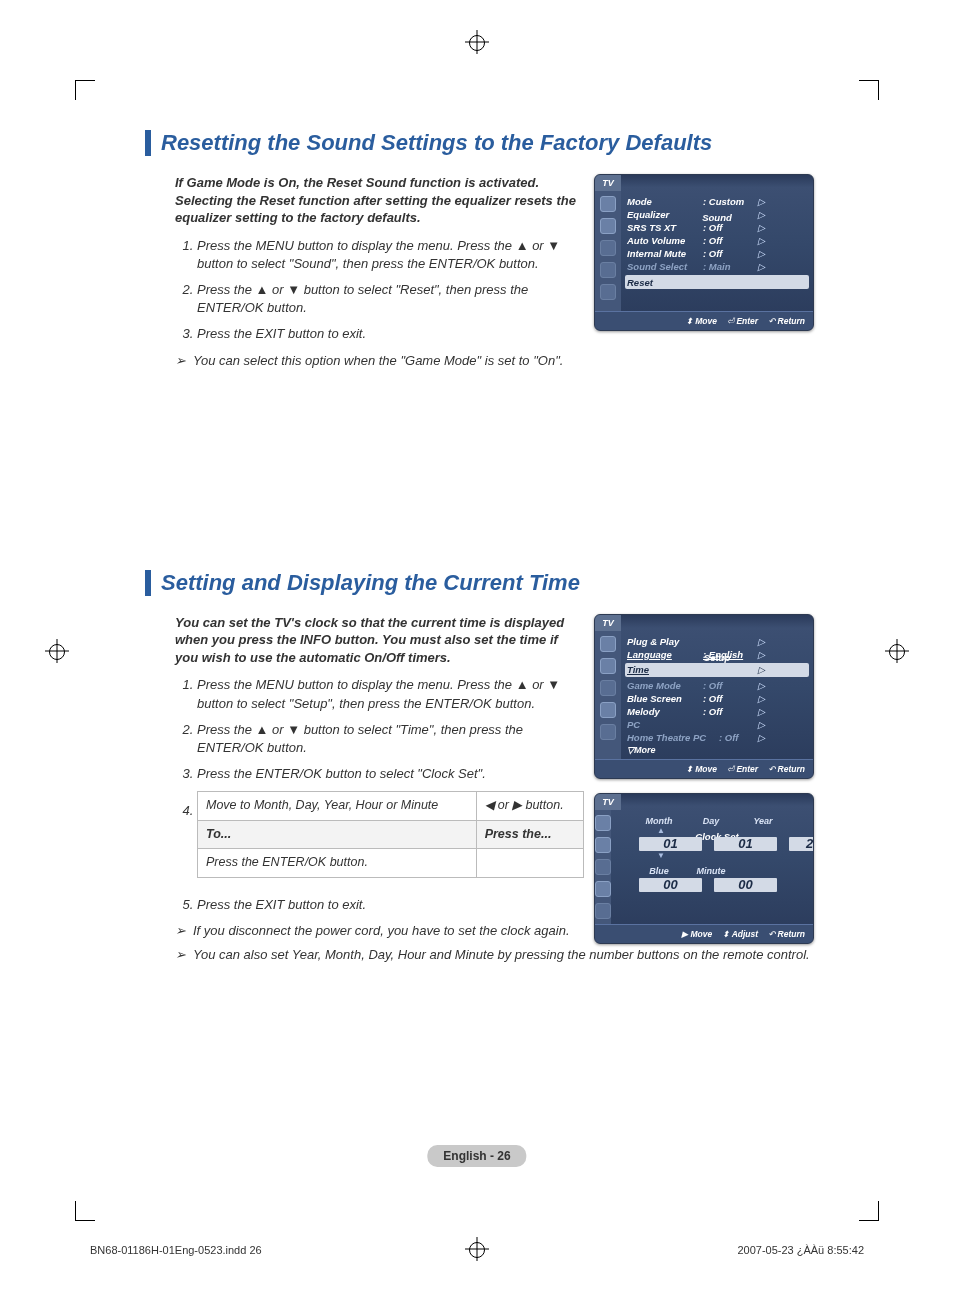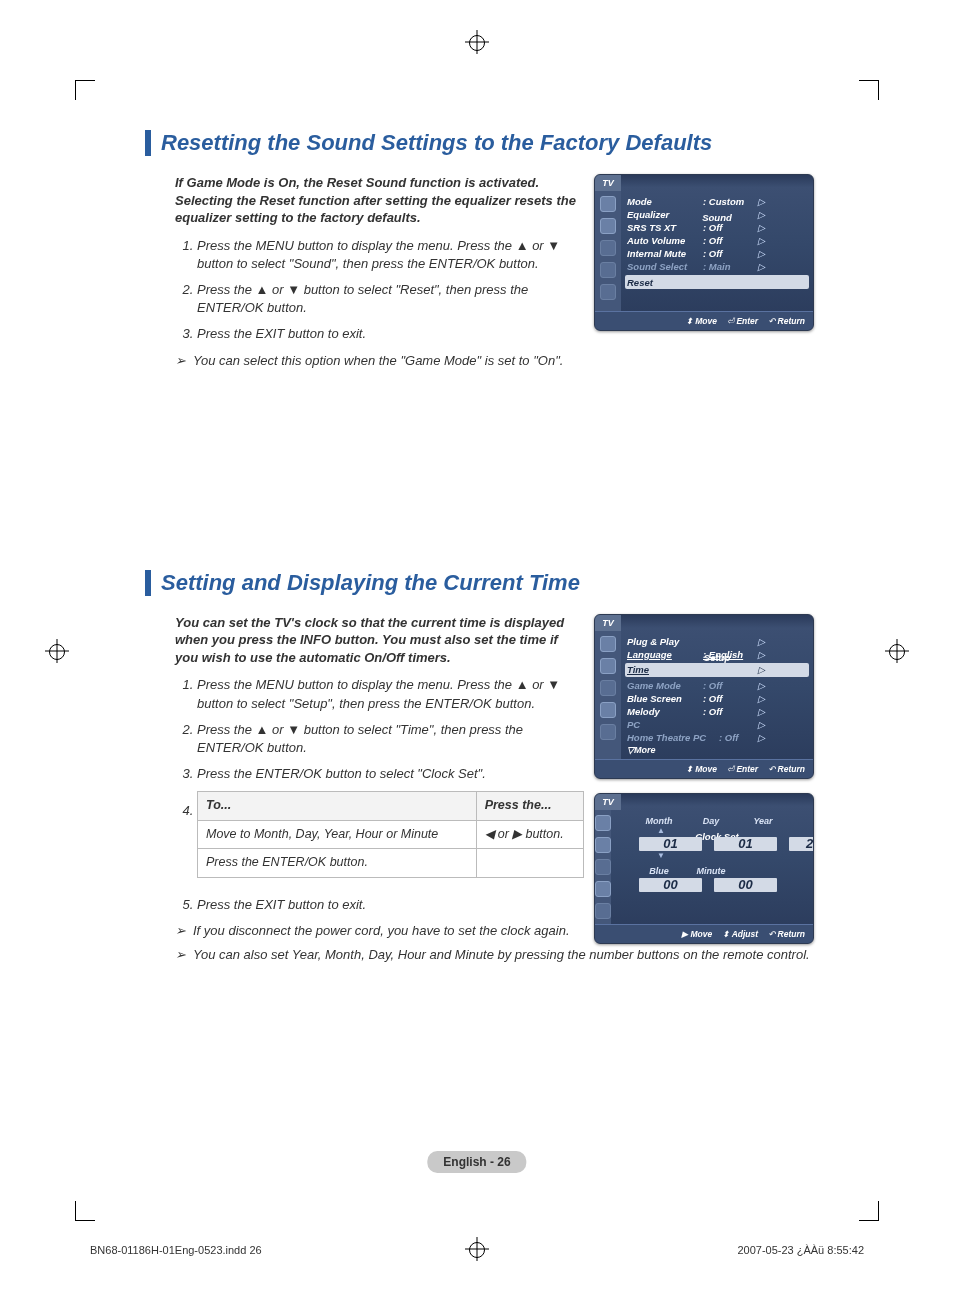--- a/index.html
+++ b/index.html
@@ -91,21 +91,21 @@
   .clock-labels { display:flex; gap:12px; justify-content:flex-start; font-weight:bold; font-size:9px; color:#d8e2f4; margin-left:20px;}
   .clock-labels span { width:40px; }
   .clock-vals { display:flex; gap:12px; justify-content:flex-start; margin-top:2px; margin-left:20px;}
   .clock-box { width:63px; height:14px; line-height:14px; background:#d3dae6; color:#1b2b46; font-weight:bold; font-size:13px; border-radius:1px; }
   .clock-arrow { color:#a9bde0; font-size:8px; margin-left:38px; text-align:left; }
   .clock-row2-labels { display:flex; gap:12px; justify-content:flex-start; margin-top:6px; font-weight:bold; font-size:9px; color:#d8e2f4; margin-left:20px;}
   .clock-row2-labels span { width:40px; }
   .clock-row2-vals { display:flex; gap:12px; justify-content:flex-start; margin-top:2px; margin-left:20px;}
 
   .page-footer-pill {
-    position:absolute; left:50%; bottom:108px; transform:translateX(-50%);
+    position:absolute; left:50%; bottom:114px; transform:translateX(-50%);
     background:#c9c9c9; color:#333; font-weight:bold; font-size:12px;
     padding:4px 16px; border-radius:10px;
   }
   .print-footer-left { position:absolute; bottom:25px; left:70px; font-size:11px; color:#333; }
   .print-footer-right { position:absolute; bottom:25px; right:70px; font-size:11px; color:#333; }
 
   .section2 { margin-top:200px; }
 </style>
 </head>
 <body>
@@ -207,26 +207,26 @@
         <div class="text-col">
           <p class="intro">You can set the TV's clock so that the current time is displayed when you press the INFO button. You must also set the time if you wish to use the automatic On/Off timers.</p>
           <ol class="steps">
             <li>Press the MENU button to display the menu. Press the ▲ or ▼ button to select "Setup", then press the ENTER/OK button.</li>
             <li>Press the ▲ or ▼ button to select "Time", then press the ENTER/OK button.</li>
             <li>Press the ENTER/OK button to select "Clock Set".</li>
             <li>
               <table class="instr">
                 <tbody>
                     <tr>
+                  <td>Move to Month, Day, Year, Hour or Minute</td>
+                  <td>◀  or  ▶  button.</td>
+                </tr>
+                <tr>
                   <th>To...</th>
                   <th>Press the...</th>
-                </tr>
-                <tr>
-                  <td>Move to Month, Day, Year, Hour or Minute</td>
-                  <td>◀  or  ▶  button.</td>
                 </tr>
                 <tr>
                   <td>Press the ENTER/OK button.</td>
                   <td></td>
                 </tr>
               </tbody>
                 </table>
             </li>
           </ol>
           <ol class="steps" start="5" style="margin-top:18px">

